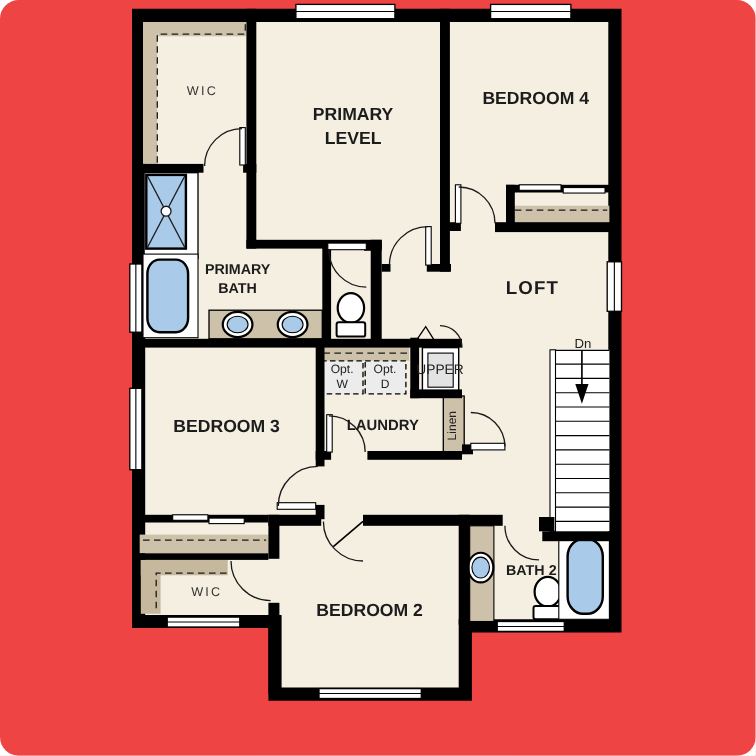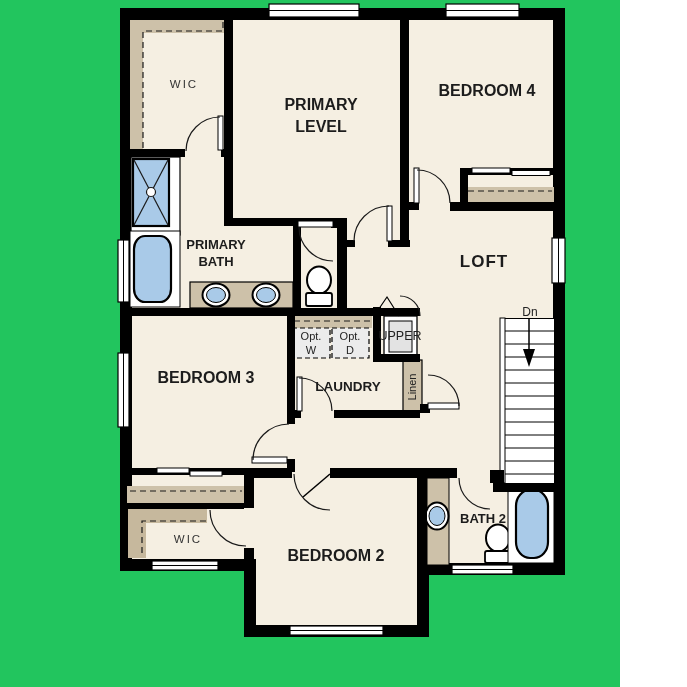--- a/index.html
+++ b/index.html
@@ -1,17 +1,17 @@
 <!DOCTYPE html>
 <html><head>
 <meta charset="utf-8">
 <style>
   html,body{margin:0;padding:0;background:#ffffff;}
-  .stage{position:relative;width:620px;height:687px;background:#22c55e;overflow:hidden;
-         font-family:"Liberation Sans",sans-serif;}
+  .stage{position:relative;width:687px;height:687px;background:#ef4444;overflow:hidden;
+         font-family:"Liberation Sans",sans-serif;border-radius:17px;}
   .stage svg{position:absolute;left:0;top:0;}
   .lbl{position:absolute;transform:translate(-50%,-50%);color:#1c1c1c;text-align:center;
        white-space:nowrap;line-height:1.3;font-family:"Liberation Sans",sans-serif;}
   .lbl span{display:block;}
   .b{font-weight:bold;}
 </style>
 </head>
 <body>
 
 <div class="stage">
@@ -239,21 +239,21 @@
 
 <div class="lbl b" style="left:216px;top:253px;font-size:13px;line-height:17px;">
   <span>PRIMARY</span>
   <span>BATH</span>
 </div>
 
 <div class="lbl b" style="left:484px;top:262px;font-size:17px;letter-spacing:1px;">
   <span>LOFT</span>
 </div>
 
-<div class="lbl b" style="left:206px;top:378px;font-size:16px;">
+<div class="lbl b" style="left:206px;top:389px;font-size:16px;">
   <span>BEDROOM 3</span>
 </div>
 
 <div class="lbl b" style="left:348px;top:387px;font-size:13.5px;">
   <span>LAUNDRY</span>
 </div>
 
 <div class="lbl" style="left:311px;top:343px;font-size:11px;line-height:14px;color:#222;">
   <span>Opt.</span>
   <span>W</span>

